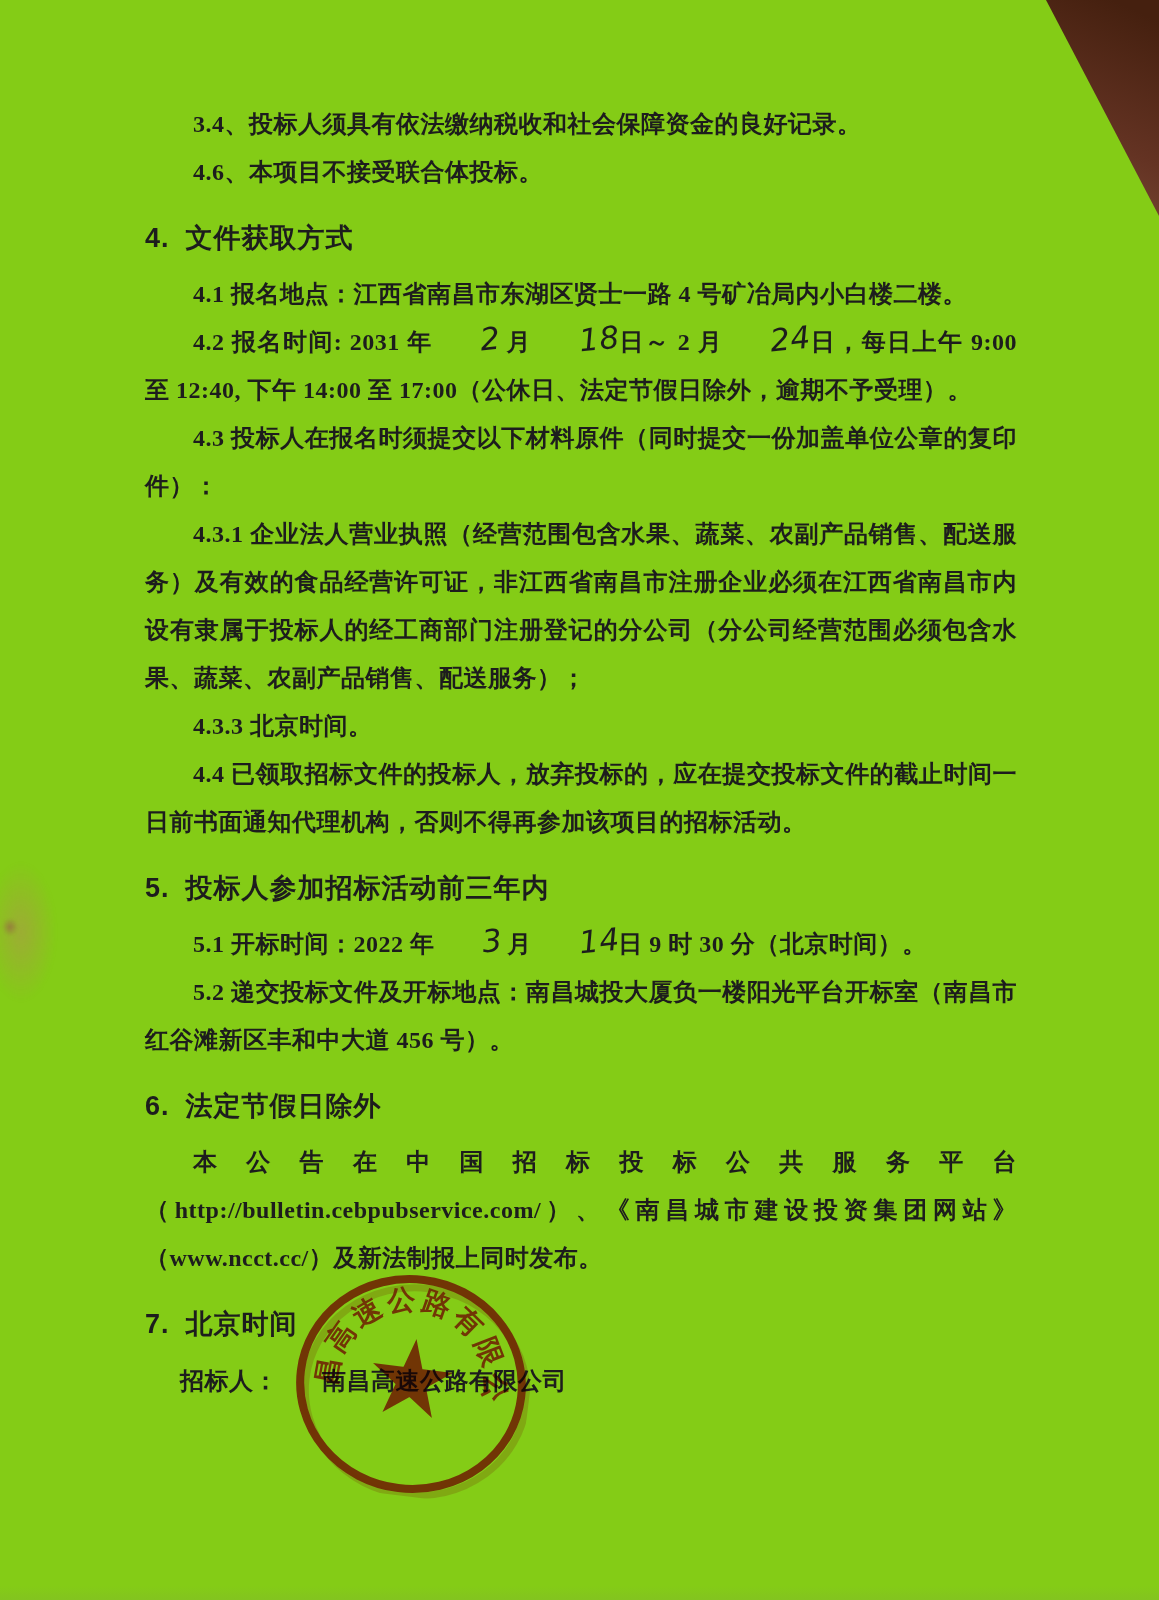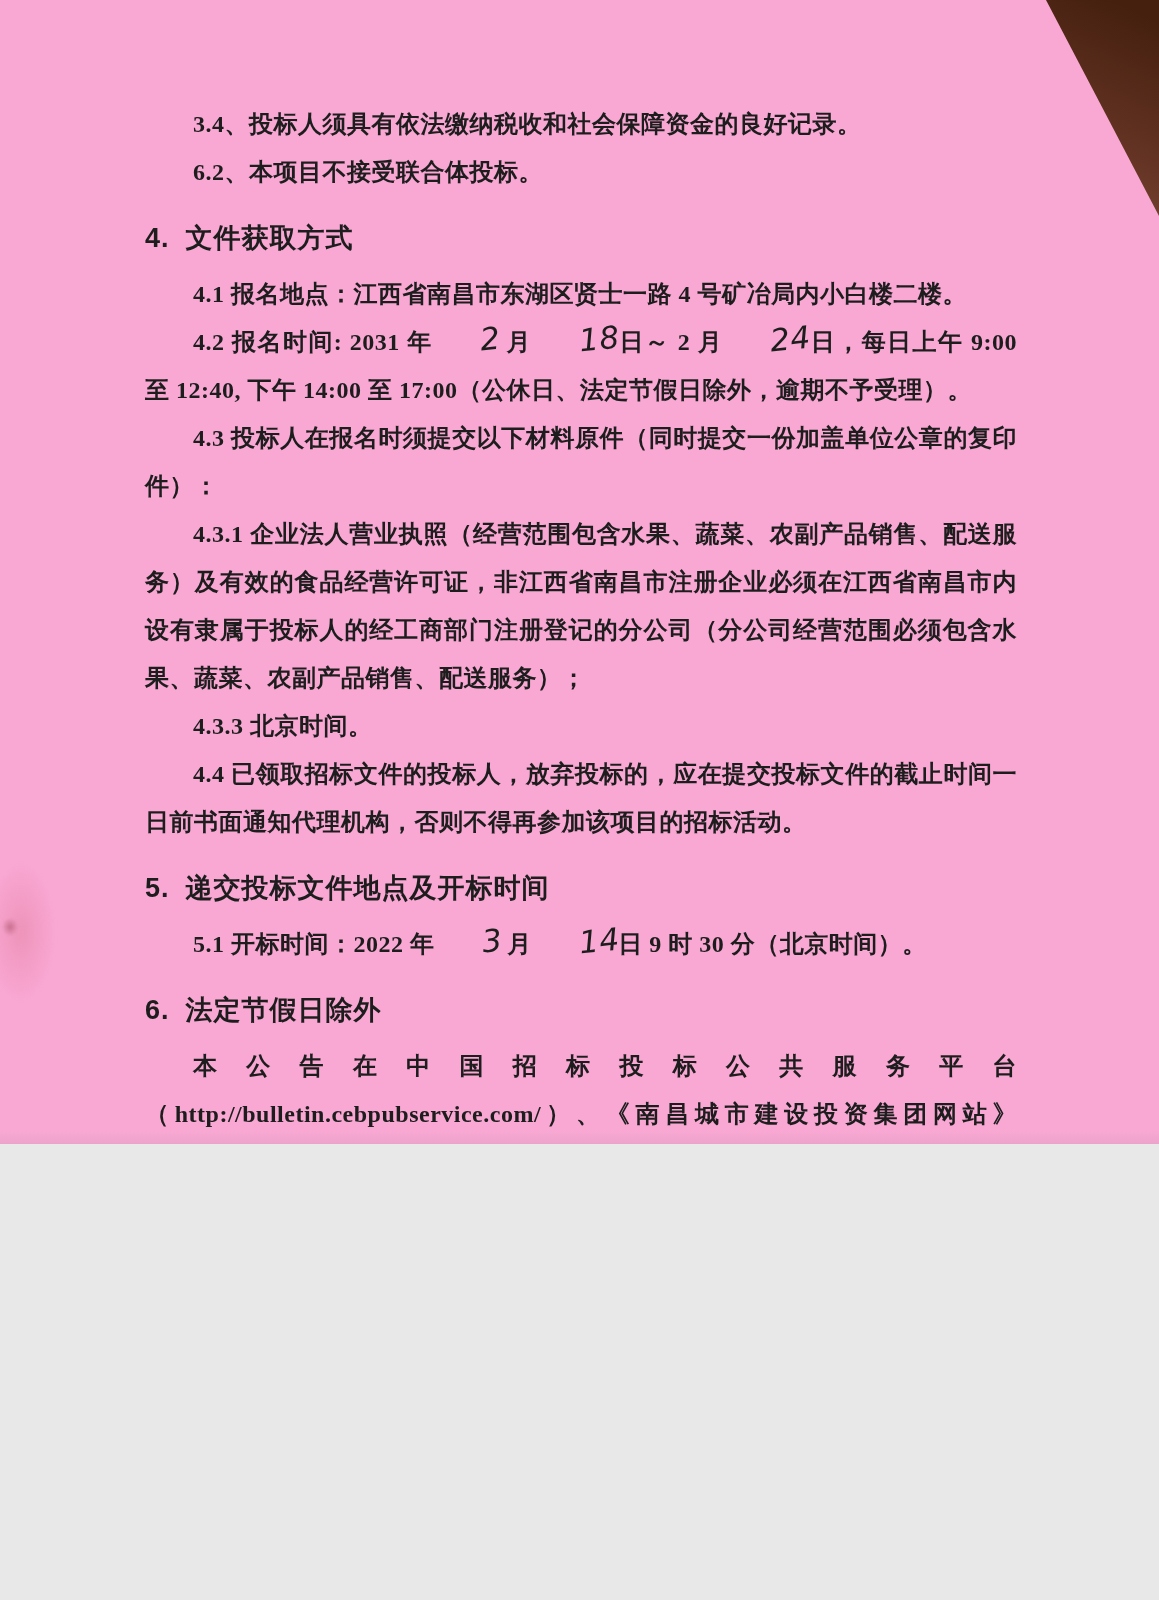--- a/index.html
+++ b/index.html
@@ -6,23 +6,23 @@
     --stamp-red:#d5271d;
     --ink:#1d1d1d;
     --corner-dark:#45200f;
     --corner-mid:#643323;
     --corner-light:#7a4a37;
   }
   *{box-sizing:border-box;}
   body{margin:0;background:#e8e8e8;}
   .page{
     position:relative;
-    width:1159px;height:1144px;
+    width:1159px;height:1600px;
     margin:0 auto;
-    background:#f9a8d4;
+    background:#84cc16;
     overflow:hidden;
     font-family:"Liberation Serif","DejaVu Serif",serif;
     color:var(--ink);
   }
   
   .page::after{
     content:"";position:absolute;left:0;right:0;bottom:0;height:14px;
     background:linear-gradient(to top,rgba(120,120,120,.10),rgba(120,120,120,0));
     pointer-events:none;
   }
@@ -99,43 +99,44 @@
 
 <div class="page">
 
   <div class="corner"></div>
   <div class="smudge"></div>
   <div class="smudge2"></div>
 
   <div class="doc">
 
     <p class="body">3.4、投标人须具有依法缴纳税收和社会保障资金的良好记录。</p>
-    <p class="body">6.2、本项目不接受联合体投标。</p>
+    <p class="body">4.6、本项目不接受联合体投标。</p>
 
     <h2 class="sec">
       <span class="num">4.</span>
       <span>文件获取方式</span>
     </h2>
 
     <p class="body">4.1 报名地点：江西省南昌市东湖区贤士一路 4 号矿冶局内小白楼二楼。</p>
 
     <p class="body"><span>4.2 报名时间: 2031 年</span><span class="hw">2</span><span> 月</span><span class="hw">18</span><span>日～ 2 月</span><span class="hw">24</span><span>日，每日上午 9:00 至 12:40, 下午 14:00 至 17:00（公休日、法定节假日除外，逾期不予受理）。</span></p>
 
     <p class="body">4.3 投标人在报名时须提交以下材料原件（同时提交一份加盖单位公章的复印件）：</p>
     <p class="body">4.3.1 企业法人营业执照（经营范围包含水果、蔬菜、农副产品销售、配送服务）及有效的食品经营许可证，非江西省南昌市注册企业必须在江西省南昌市内设有隶属于投标人的经工商部门注册登记的分公司（分公司经营范围必须包含水果、蔬菜、农副产品销售、配送服务）；</p>
     <p class="body">4.3.3 北京时间。</p>
     <p class="body">4.4 已领取招标文件的投标人，放弃投标的，应在提交投标文件的截止时间一日前书面通知代理机构，否则不得再参加该项目的招标活动。</p>
 
     <h2 class="sec">
       <span class="num">5.</span>
-      <span>递交投标文件地点及开标时间</span>
+      <span>投标人参加招标活动前三年内</span>
     </h2>
 
     <p class="body"><span>5.1 开标时间：2022 年</span><span class="hw">3</span><span> 月</span><span class="hw">14</span><span>日 9 时 30 分（北京时间）。</span></p>
 
+    <p class="body">5.2 递交投标文件及开标地点：南昌城投大厦负一楼阳光平台开标室（南昌市红谷滩新区丰和中大道 456 号）。</p>
 
     <h2 class="sec">
       <span class="num">6.</span>
       <span>法定节假日除外</span>
     </h2>
 
     <p class="body">本公告在中国招标投标公共服务平台（http://bulletin.cebpubservice.com/）、《南昌城市建设投资集团网站》（www.ncct.cc/）及新法制报上同时发布。</p>
 
     <div class="contact">
 

